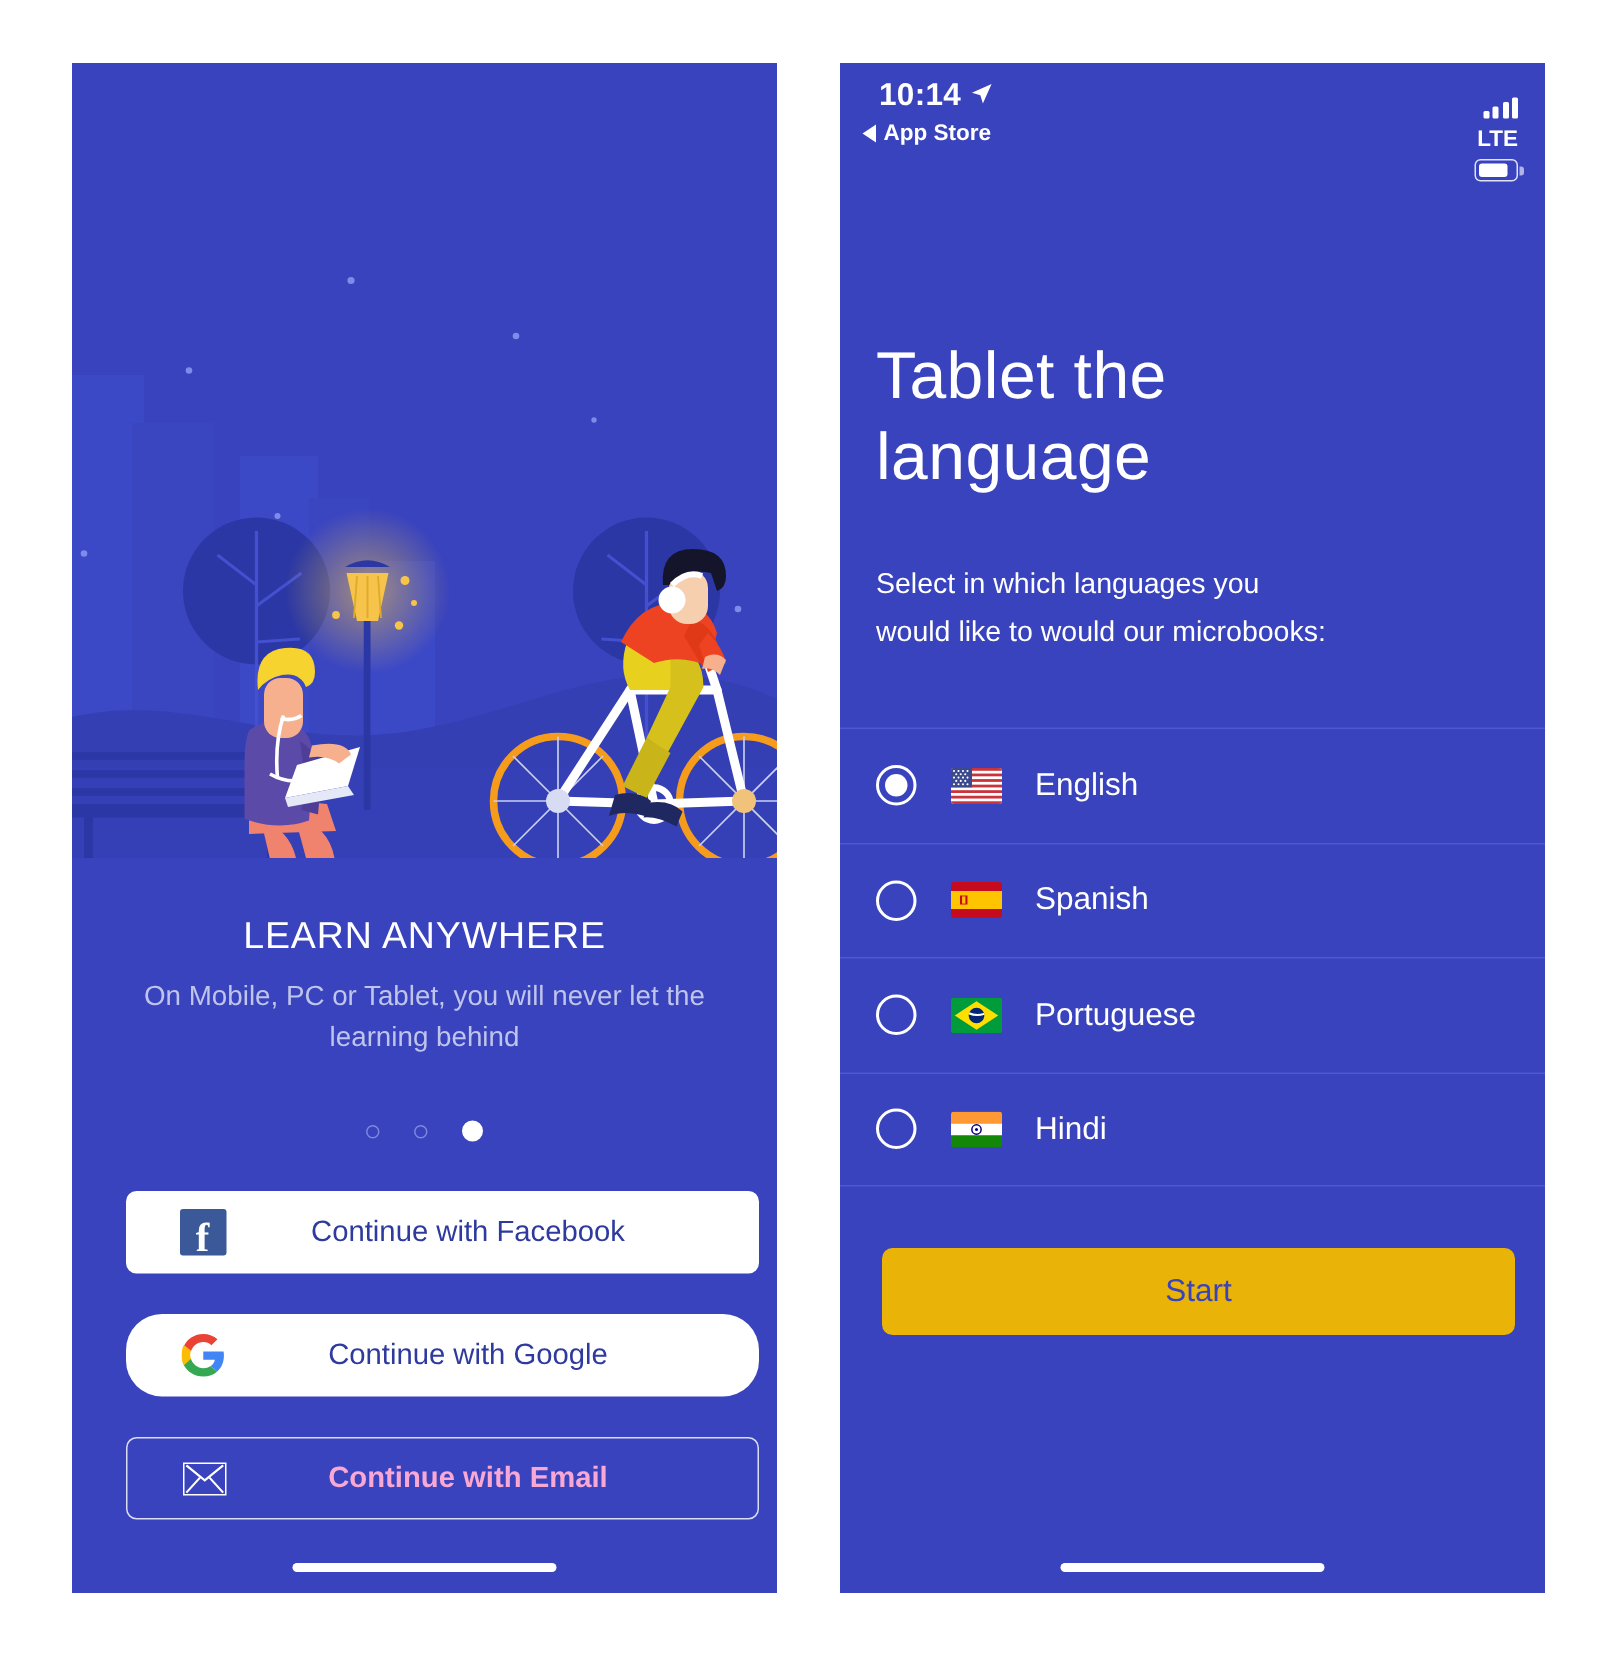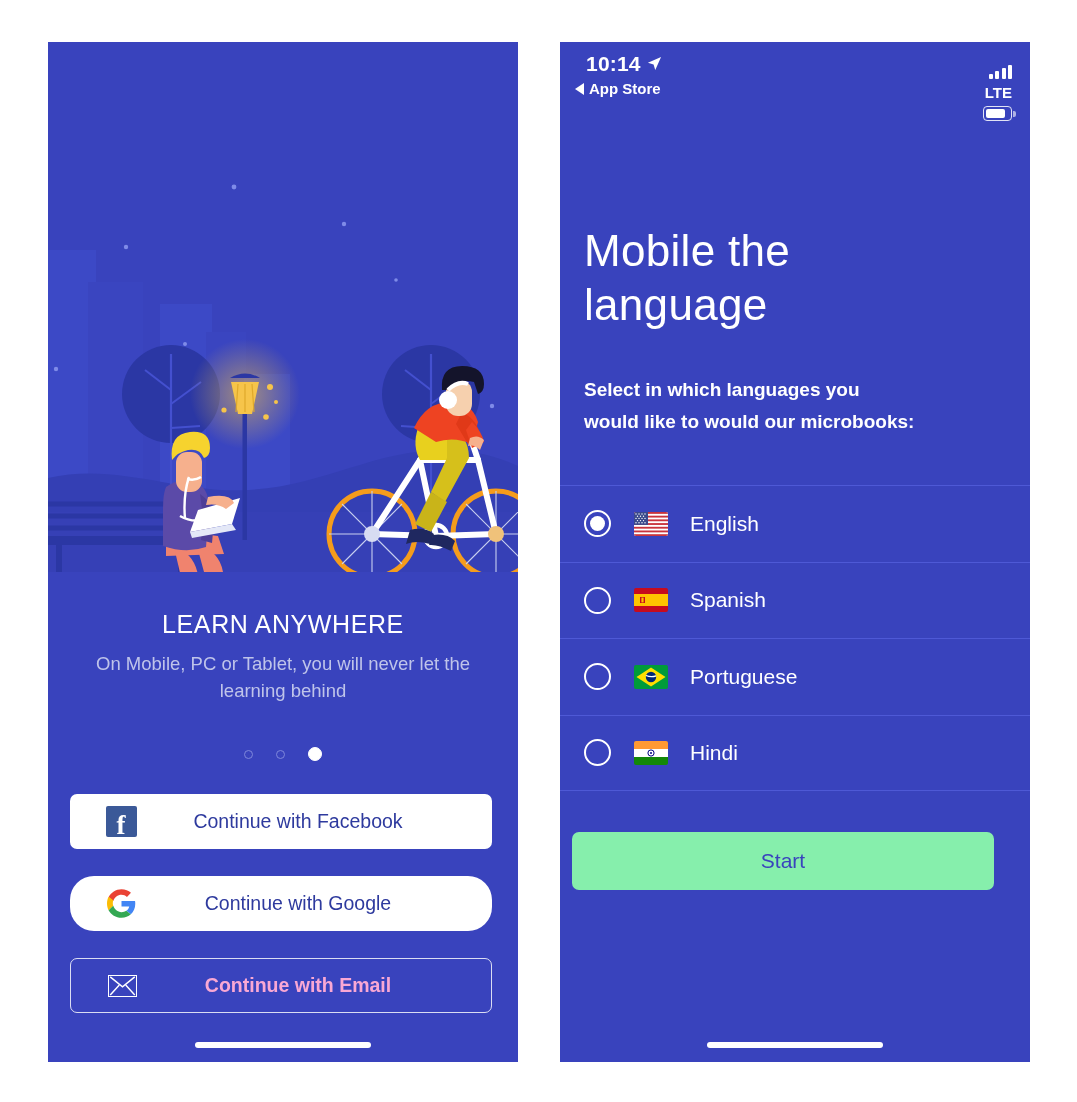--- a/index.html
+++ b/index.html
@@ -86,21 +86,21 @@
   
   .dots {
     position: absolute; left: 0; top: 705px; width: 100%;
     display: flex; justify-content: center; align-items: center; gap: 23px;
   }
   .dot { width: 9px; height: 9px; border-radius: 50%; border: 1.4px solid #7F87DB; }
   .dot.active { background: #fff; border-color: #fff; width: 14px; height: 14px; }
 
   
   .btn {
-    position: absolute; left: 22px; width: 422px; height: 55px;
+    position: absolute; left: 36px; width: 422px; height: 55px;
     border-radius: 7px;
     display: flex; align-items: center;
     font-size: 19.5px;
     padding-left: 12px;
   }
   .btn .lbl { flex: 1; text-align: center; padding-right: 34px; }
   .btn-white { background: #fff; color: #2E3A9E; }
   .btn-outline { background: transparent; color: #f9a8d4; border: 1.6px solid rgba(255,255,255,.82); font-weight: bold; }
   #btn-facebook { top: 752px; }
   #btn-google   { top: 834px; border-radius: 24px; }
@@ -125,43 +125,43 @@
   }
 
   
   .lang-title {
     position: absolute; left: 24px; top: 182px; width: 400px;
     color: #fff; font-size: 44px; line-height: 54px;
     font-weight: 300; letter-spacing: .3px;
   }
   .lang-sub {
     position: absolute; left: 24px; top: 332px; width: 410px;
-    color: #fff; font-size: 19px; line-height: 32px; font-weight: 700;
+    color: #fff; font-size: 19px; line-height: 32px; font-weight: 400;
   }
   .lang-list { position: absolute; left: 0; top: 443px; width: 100%; }
   .lang-row {
     position: relative; height: 76.5px;
     display: flex; align-items: center;
     border-top: 1.5px solid #4E59D6;
   }
   .lang-row:last-child { border-bottom: 1.5px solid #4E59D6; }
   .radio {
     width: 27px; height: 27px; border-radius: 50%;
     border: 2px solid #fff; margin-left: 24px; flex: 0 0 27px;
     display: flex; align-items: center; justify-content: center;
   }
   .radio .fill { width: 15px; height: 15px; border-radius: 50%; background: #fff; display: none; }
   .lang-row.selected .radio .fill { display: block; }
   .flag { width: 34px; height: 24px; margin-left: 23px; flex: 0 0 34px;
           border-radius: 2px; overflow: hidden; position: relative; }
   .lang-name { margin-left: 22px; color: #fff; font-size: 21px; }
 
   #btn-start {
-    position: absolute; left: 12px; top: 790px; width: 422px; height: 58px;
-    background: #86efac; color: #3943BD; border-radius: 7px;
+    position: absolute; left: 28px; top: 790px; width: 422px; height: 58px;
+    background: #eab308; color: #3943BD; border-radius: 7px;
     display: flex; align-items: center; justify-content: center;
     font-size: 21px;
   }
 </style>
 </head>
 <body>
 
 <div class="stage">
 
   <div class="phone" id="phone-left">
@@ -390,21 +390,21 @@
             <i></i>
           </span>
         <span class="lte">LTE</span>
         <span class="battery">
             <span class="lvl"></span>
           </span>
       </div>
     </div>
 
     <div class="lang-title">
-      <div>Mobile the</div>
+      <div>Tablet the</div>
       <div>language</div>
     </div>
 
     <div class="lang-sub">
       <div>Select in which languages you</div>
       <div>would like to would our microbooks:</div>
     </div>
 
     <div class="lang-list">
 

